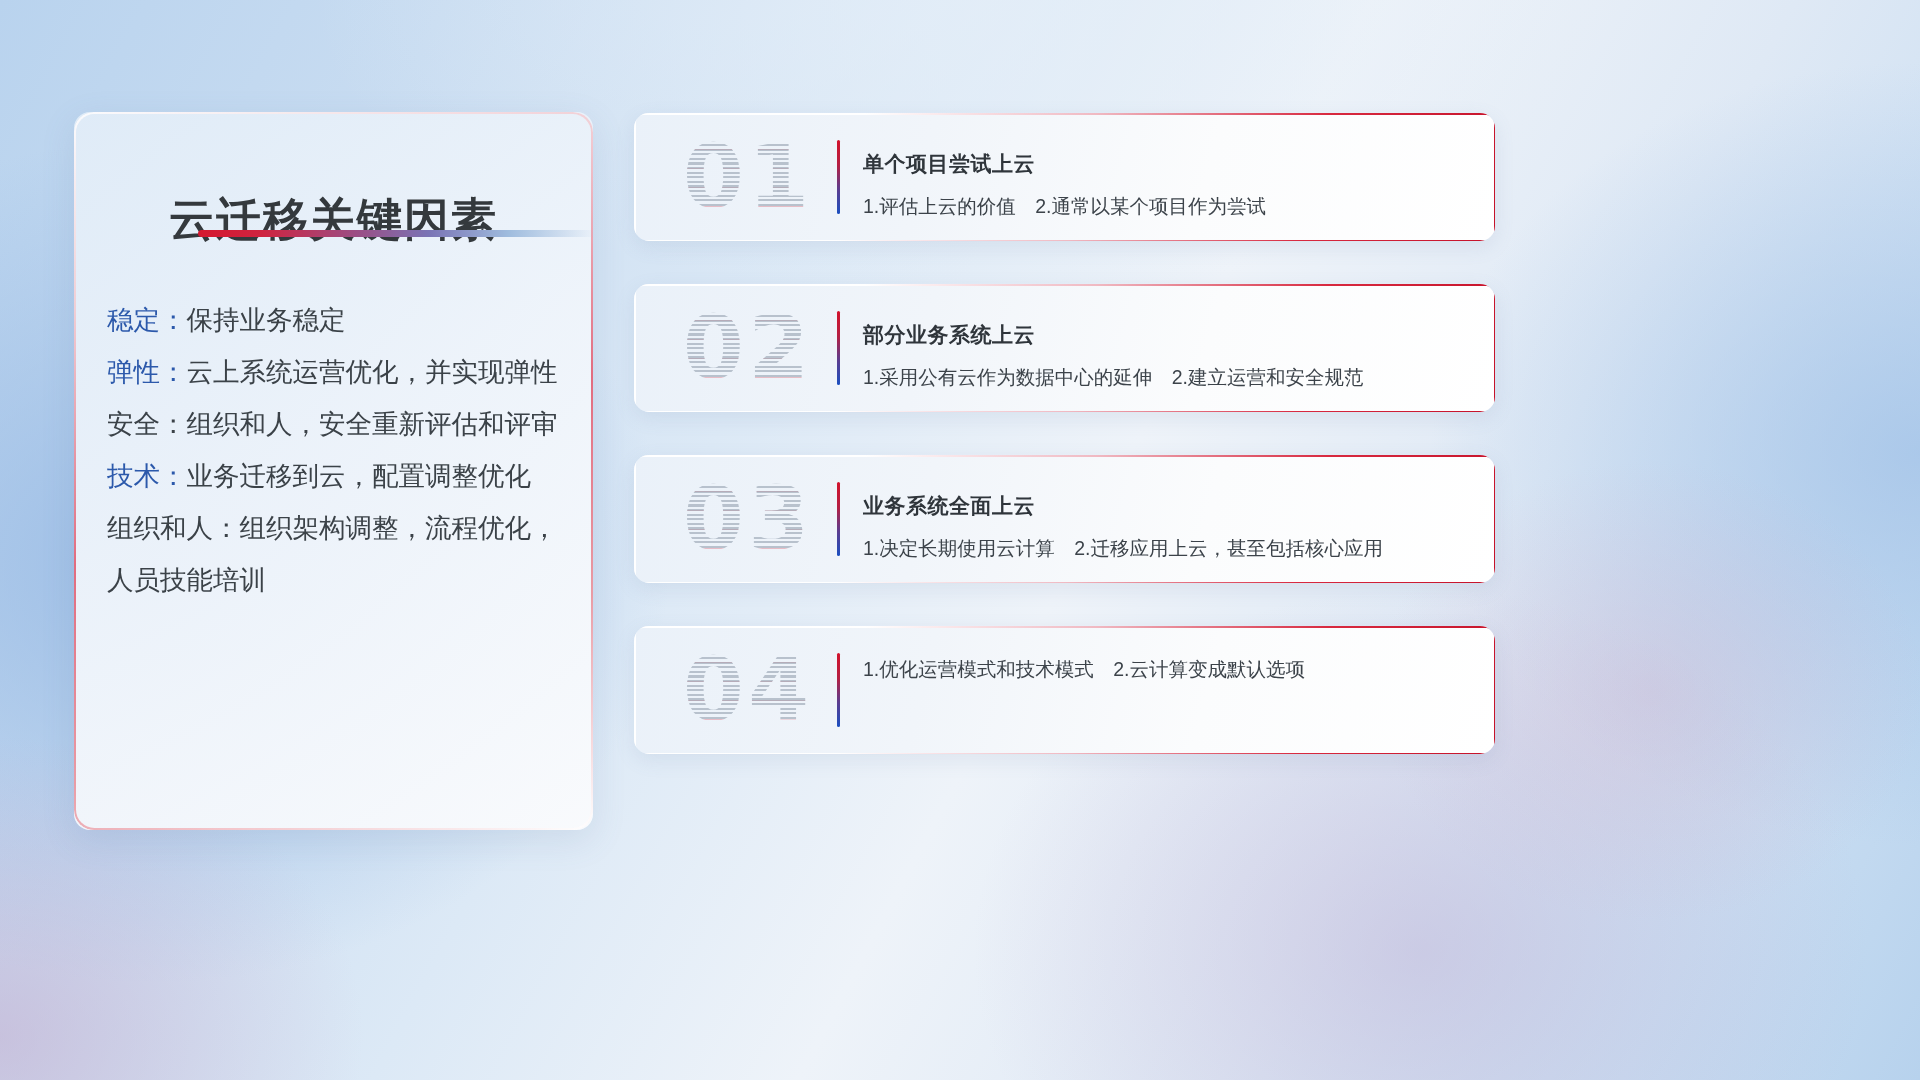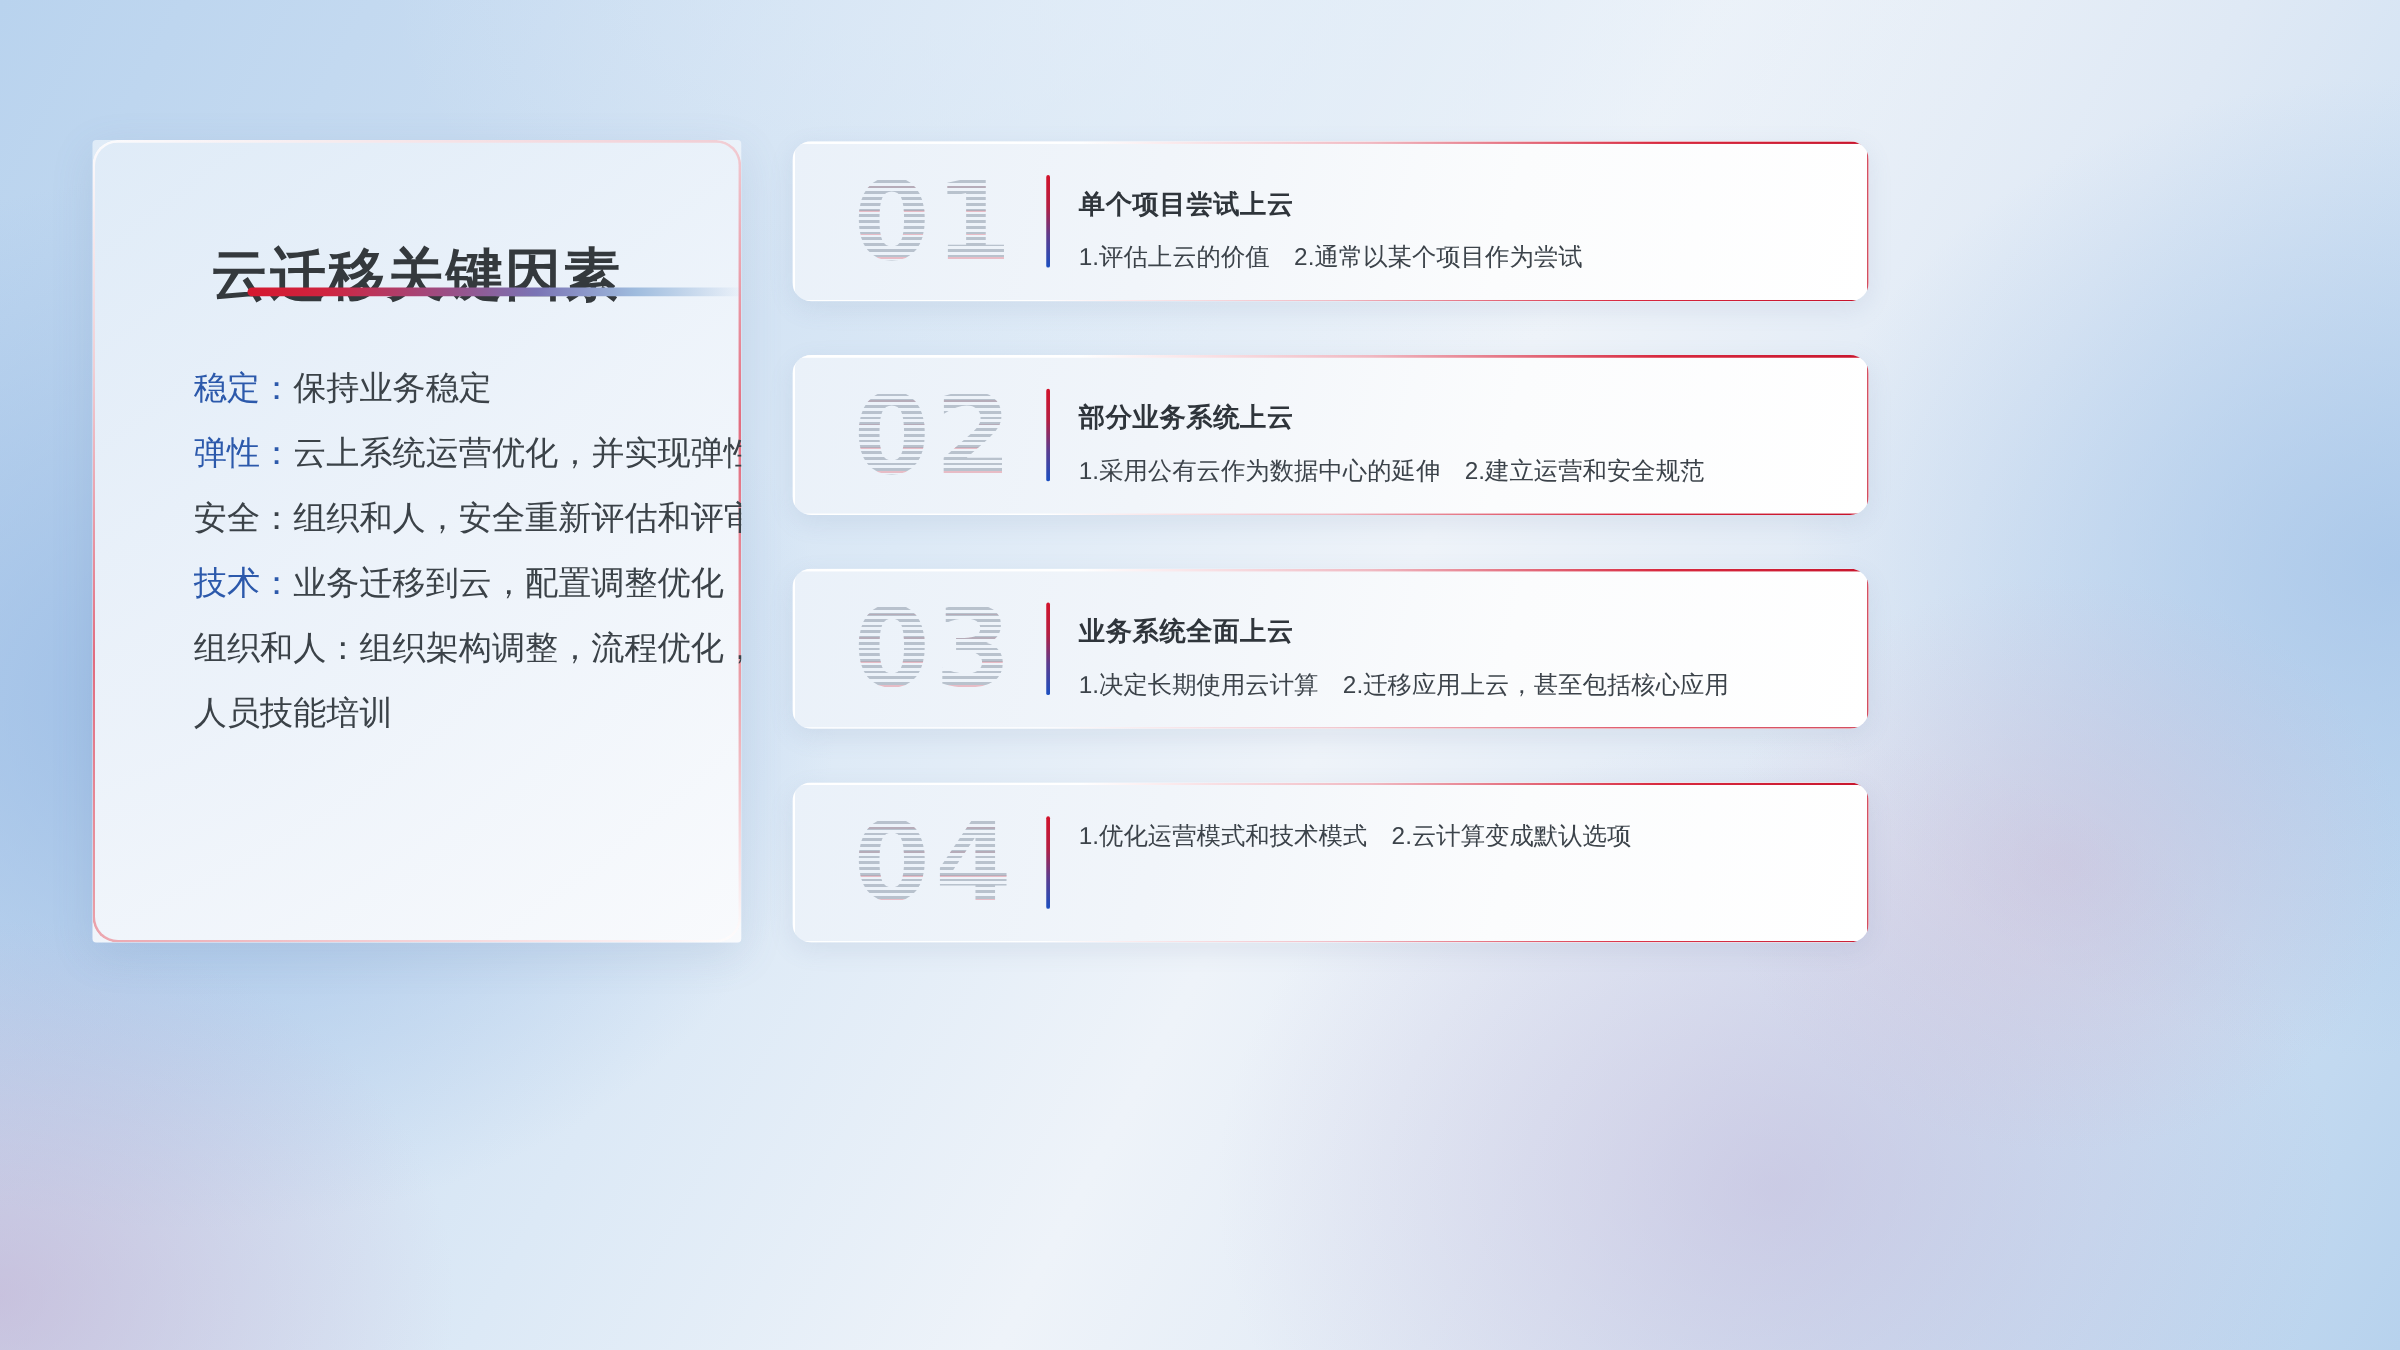--- a/index.html
+++ b/index.html
@@ -31,22 +31,22 @@
   }
   .bg-blob6{
     background:radial-gradient(ellipse 380px 320px at 86% 64%, rgba(206,178,206,.40) 0%, rgba(206,178,206,0) 72%);
   }
 
   
   #stage{position:absolute;inset:0;z-index:2;}
 
   
   #left-panel{
-    position:absolute;left:74px;top:112px;width:519px;height:642px;
-    border-radius:3px;
+    position:absolute;left:74px;top:112px;width:519px;height:718px;
+    border-radius:16px;
     background:linear-gradient(150deg,rgba(226,237,248,.92) 0%,rgba(240,245,251,.93) 46%,rgba(250,251,253,.95) 100%);
     box-shadow:0 10px 34px rgba(90,120,160,.14);
     overflow:hidden;
   }
   #left-panel::before{
     content:"";position:absolute;inset:0;border-radius:20px;pointer-events:none;
     padding:1.6px;
     background:linear-gradient(160deg,#ffffff 0%,#f3c9cf 22%,#e0556a 50%,#e88c96 74%,#ffffff 100%);
     -webkit-mask:linear-gradient(#000 0 0) content-box,linear-gradient(#000 0 0);
     -webkit-mask-composite:xor;mask-composite:exclude;
@@ -54,21 +54,21 @@
   }
   #panel-title{
     position:absolute;left:0;right:0;top:48px;text-align:center;
     font-size:45px;font-weight:bold;color:#34393d;letter-spacing:2px;
   }
   #panel-rule{
     position:absolute;left:124px;top:118px;width:398px;height:7px;border-radius:4px;
     background:linear-gradient(90deg,#d5182f 0%,#cf2440 16%,#9b4e85 40%,#7a74b5 58%,#9fbcde 78%,rgba(214,230,244,0) 100%);
   }
   #factor-list{
-    position:absolute;left:33px;top:198px;right:18px;margin-left:48px;
+    position:absolute;left:33px;top:208px;right:18px;
   }
   .factor-row{
     font-size:26.5px;line-height:1px;margin-bottom:51px;white-space:nowrap;
   }
   .factor-row:last-child{margin-bottom:0;}
   .f-label{font-weight:normal;}
   .f-label.blue{color:#2c59ab;}
   .f-label.gray{color:#3b4248;text-align:center;}
   .f-text{color:#3b4248;}
 

